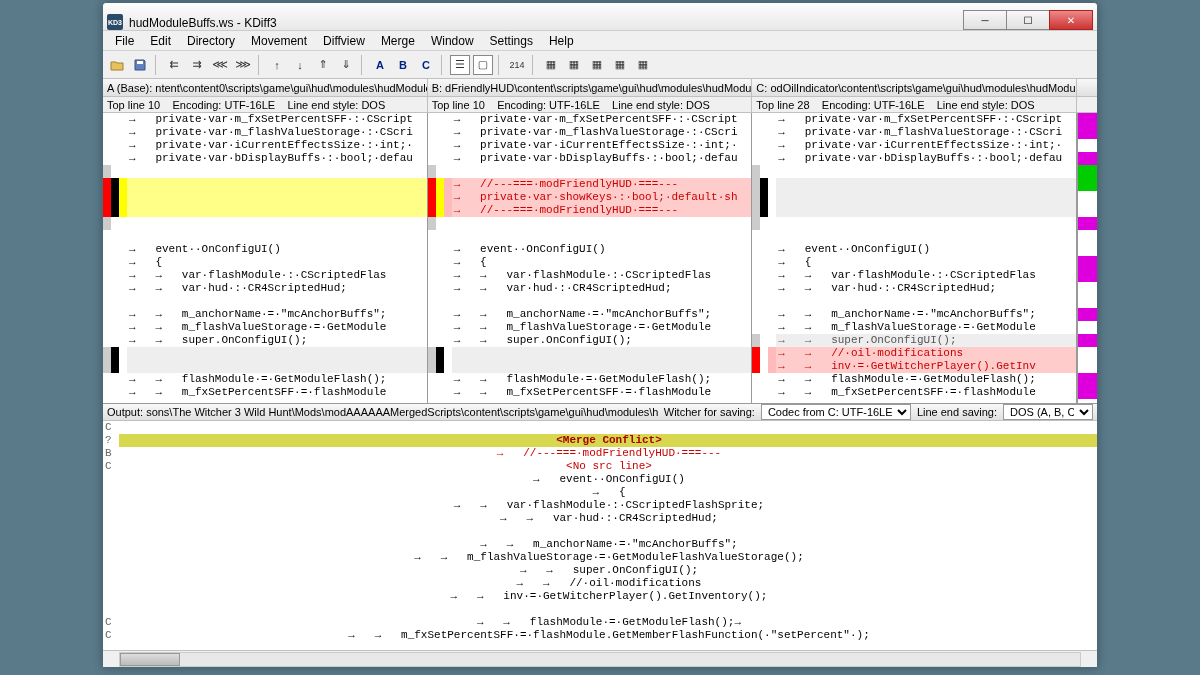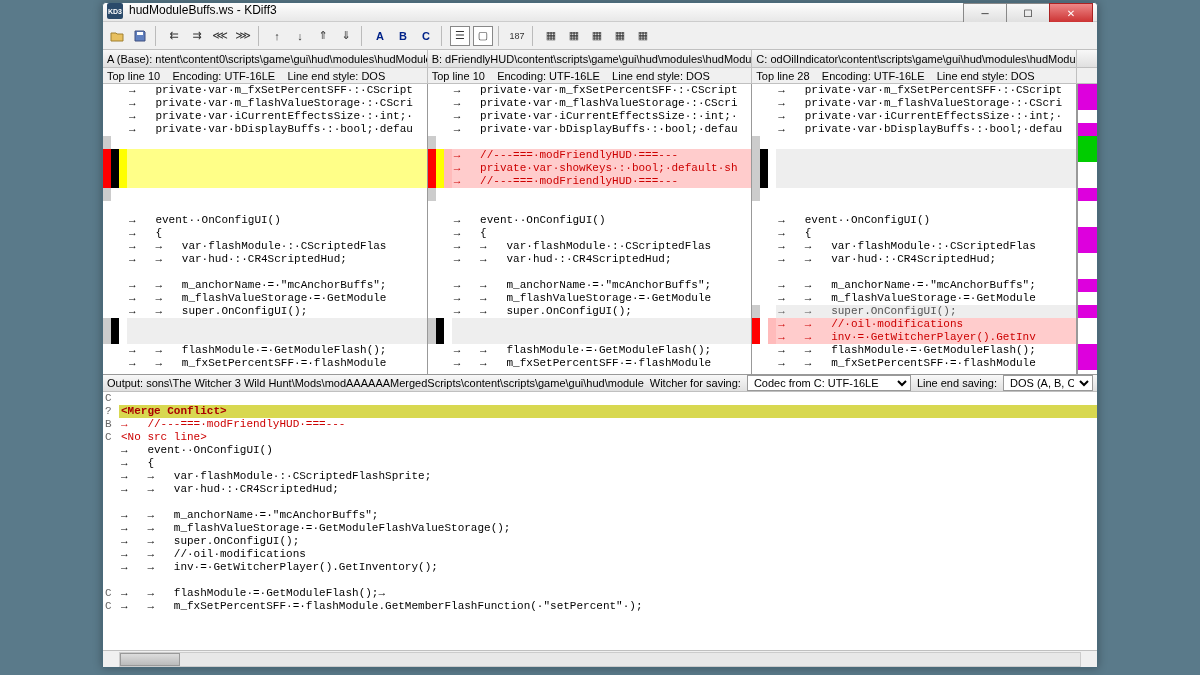--- a/index.html
+++ b/index.html
@@ -1,18 +1,18 @@
 <!DOCTYPE html>
 <html><head>
 <meta charset="utf-8">
 <style>
 * { margin:0; padding:0; box-sizing:border-box; }
 body { font-family:"Segoe UI",Tahoma,sans-serif; font-size:11px; background:#5a7a8a; width:1200px; height:675px; overflow:hidden; position:relative; }
 .window { position:absolute; left:102px; top:2px; width:996px; height:666px; background:#f0f0f0; border:1px solid #4a6a7a; border-radius:4px 4px 0 0; box-shadow:0 0 10px rgba(0,0,0,.3); display:flex; flex-direction:column; }
-.titlebar { height:19px; background:linear-gradient(#fdfdfd,#e8e8e8); border-radius:4px 4px 0 0; display:flex; align-items:flex-start; padding:0 4px; border-bottom:1px solid #ccc; }
+.titlebar { height:28px; background:linear-gradient(#fdfdfd,#e8e8e8); border-radius:4px 4px 0 0; display:flex; align-items:flex-end; padding:0 4px; border-bottom:1px solid #ccc; }
 .app-icon { width:16px; height:16px; background:#2a4a6a; color:#fff; font-size:7px; font-weight:bold; display:flex; align-items:center; justify-content:center; border-radius:2px; margin-right:6px; }
 .titlebar-text { flex:1; font-size:12px; color:#000; }
 .winbtns { display:flex; gap:0; }
 .winbtn { width:44px; height:20px; display:flex; align-items:center; justify-content:center; font-size:10px; border:1px solid #888; background:linear-gradient(#f8f8f8,#e0e0e0); margin-left:-1px; }
 .winbtn.close { background:linear-gradient(#e88,#c33); color:#fff; border-color:#a22; }
 .menubar { height:20px; background:#f0f0f0; display:flex; align-items:center; padding:0 4px; border-bottom:1px solid #d0d0d0; }
 .menubar span { padding:2px 8px; font-size:12px; cursor:default; }
 .toolbar { height:28px; background:#f0f0f0; display:flex; align-items:center; padding:2px 4px; gap:3px; border-bottom:1px solid #c0c0c0; }
 .tbtn { width:20px; height:20px; display:flex; align-items:center; justify-content:center; font-size:11px; color:#333; border:1px solid transparent; }
 .tbtn.on { border:1px solid #888; background:#fff; }
@@ -33,21 +33,21 @@
 .codeln.hired { background:#ffcccc; color:#c00; }
 .codeln.grey { background:#eee; color:#555; }
 .overview { width:20px; background:#fff; border-left:1px solid #999; display:flex; flex-direction:column; }
 .ovblock { width:100%; }
 .outputhdr { height:18px; display:flex; align-items:center; background:linear-gradient(#f8f8f8,#e0e0e0); border-top:1px solid #999; border-bottom:1px solid #c0c0c0; font-size:11px; padding:0 4px; gap:6px; }
 .outputhdr .lbl { white-space:nowrap; overflow:hidden; }
 .sel { height:16px; font-size:11px; border:1px solid #999; background:#fff; padding:0 2px; }
 .output { flex:1; background:#fff; font-family:"Courier New",monospace; font-size:11px; line-height:13px; overflow:hidden; display:flex; }
 .outgutter { width:16px; background:#fff; }
 .outrow { height:13px; padding-left:2px; color:#666; }
-.outcode { flex:1; white-space:pre; }
+.outcode { flex:1; white-space:pre;text-align:center; }
 .outln { height:13px; padding-left:2px; }
 .outln.conflict { background:#d8d850; color:#a00; font-weight:bold; }
 .outln.red { color:#c00; }
 .scrollbar { height:17px; background:#f0f0f0; border-top:1px solid #c0c0c0; display:flex; align-items:center; }
 .scrollbar .track { flex:1; height:15px; background:#e8e8e8; border:1px solid #ccc; margin:0 16px; position:relative; }
 .scrollbar .thumb { position:absolute; left:0; top:0; width:60px; height:100%; background:linear-gradient(#ddd,#bbb); border:1px solid #999; }
 .c-red{background:#f00}.c-yel{background:#ff0}.c-grn{background:#0c0}.c-mag{background:#d0d}.c-blk{background:#000}.c-gry{background:#ccc}.c-pnk{background:#fbb}
 </style>
 </head>
 <body>
@@ -56,20 +56,31 @@
   <div class="titlebar">
     <div class="app-icon">KD3</div>
     <div class="titlebar-text">hudModuleBuffs.ws - KDiff3</div>
     <div class="winbtns">
       <div class="winbtn">─</div>
       <div class="winbtn">☐</div>
       <div class="winbtn close">✕</div>
     </div>
   </div>
 
+  <div class="menubar">
+    <span>File</span>
+    <span>Edit</span>
+    <span>Directory</span>
+    <span>Movement</span>
+    <span>Diffview</span>
+    <span>Merge</span>
+    <span>Window</span>
+    <span>Settings</span>
+    <span>Help</span>
+  </div>
 
   <div class="toolbar">
     <div class="tbtn">
         <svg viewBox="0 0 14 14">
           <path fill="#e8c060" stroke="#a08030" d="M1 4h5l1 1h6v7H1z"></path>
         </svg>
       </div>
     <div class="tbtn">
         <svg viewBox="0 0 14 14">
           <path fill="#6080c0" stroke="#405080" d="M2 2h9l1 1v9H2z"></path>
@@ -87,21 +98,21 @@
     <div class="tbtn">⇑</div>
     <div class="tbtn">⇓</div>
     <div class="tsep"></div>
     <div class="tbtn" style="font-weight:bold;color:#028">A</div>
     <div class="tbtn" style="font-weight:bold;color:#028">B</div>
     <div class="tbtn" style="font-weight:bold;color:#028">C</div>
     <div class="tsep"></div>
     <div class="tbtn on">☰</div>
     <div class="tbtn on">▢</div>
     <div class="tsep"></div>
-    <div class="tbtn" style="font-size:9px">187</div>
+    <div class="tbtn" style="font-size:9px">214</div>
     <div class="tsep"></div>
     <div class="tbtn">▦</div>
     <div class="tbtn">▦</div>
     <div class="tbtn">▦</div>
     <div class="tbtn">▦</div>
     <div class="tbtn">▦</div>
   </div>
 
   <div class="headers">
     <div class="hcell" style="flex:1">
@@ -494,21 +505,21 @@
         <div class="ovblock " style="height: 13px;"></div>
         <div class="ovblock " style="height: 13px;"></div>
         <div class="ovblock c-mag" style="height: 13px;"></div>
         <div class="ovblock c-mag" style="height: 13px;"></div>
       </div>
   </div>
 
   <div class="outputhdr">
     <span class="lbl" style="flex:1">Output: sons\The Witcher 3 Wild Hunt\Mods\modAAAAAAMergedScripts\content\scripts\game\gui\hud\modules\hudModuleBuffs.ws</span>
     <span>Witcher for saving:</span>
-    <select class="sel" style="width:164px"><option>Codec from C: UTF-16LE</option></select>
+    <select class="sel" style="width:150px"><option>Codec from C: UTF-16LE</option></select>
     <span>Line end saving:</span>
     <select class="sel" style="width:90px"><option>DOS (A, B, C)</option></select>
   </div>
 
   <div class="output">
     <div class="outgutter" id="outgut">
         <div class="outrow">C</div>
         <div class="outrow">?</div>
         <div class="outrow">B</div>
         <div class="outrow">C</div>

